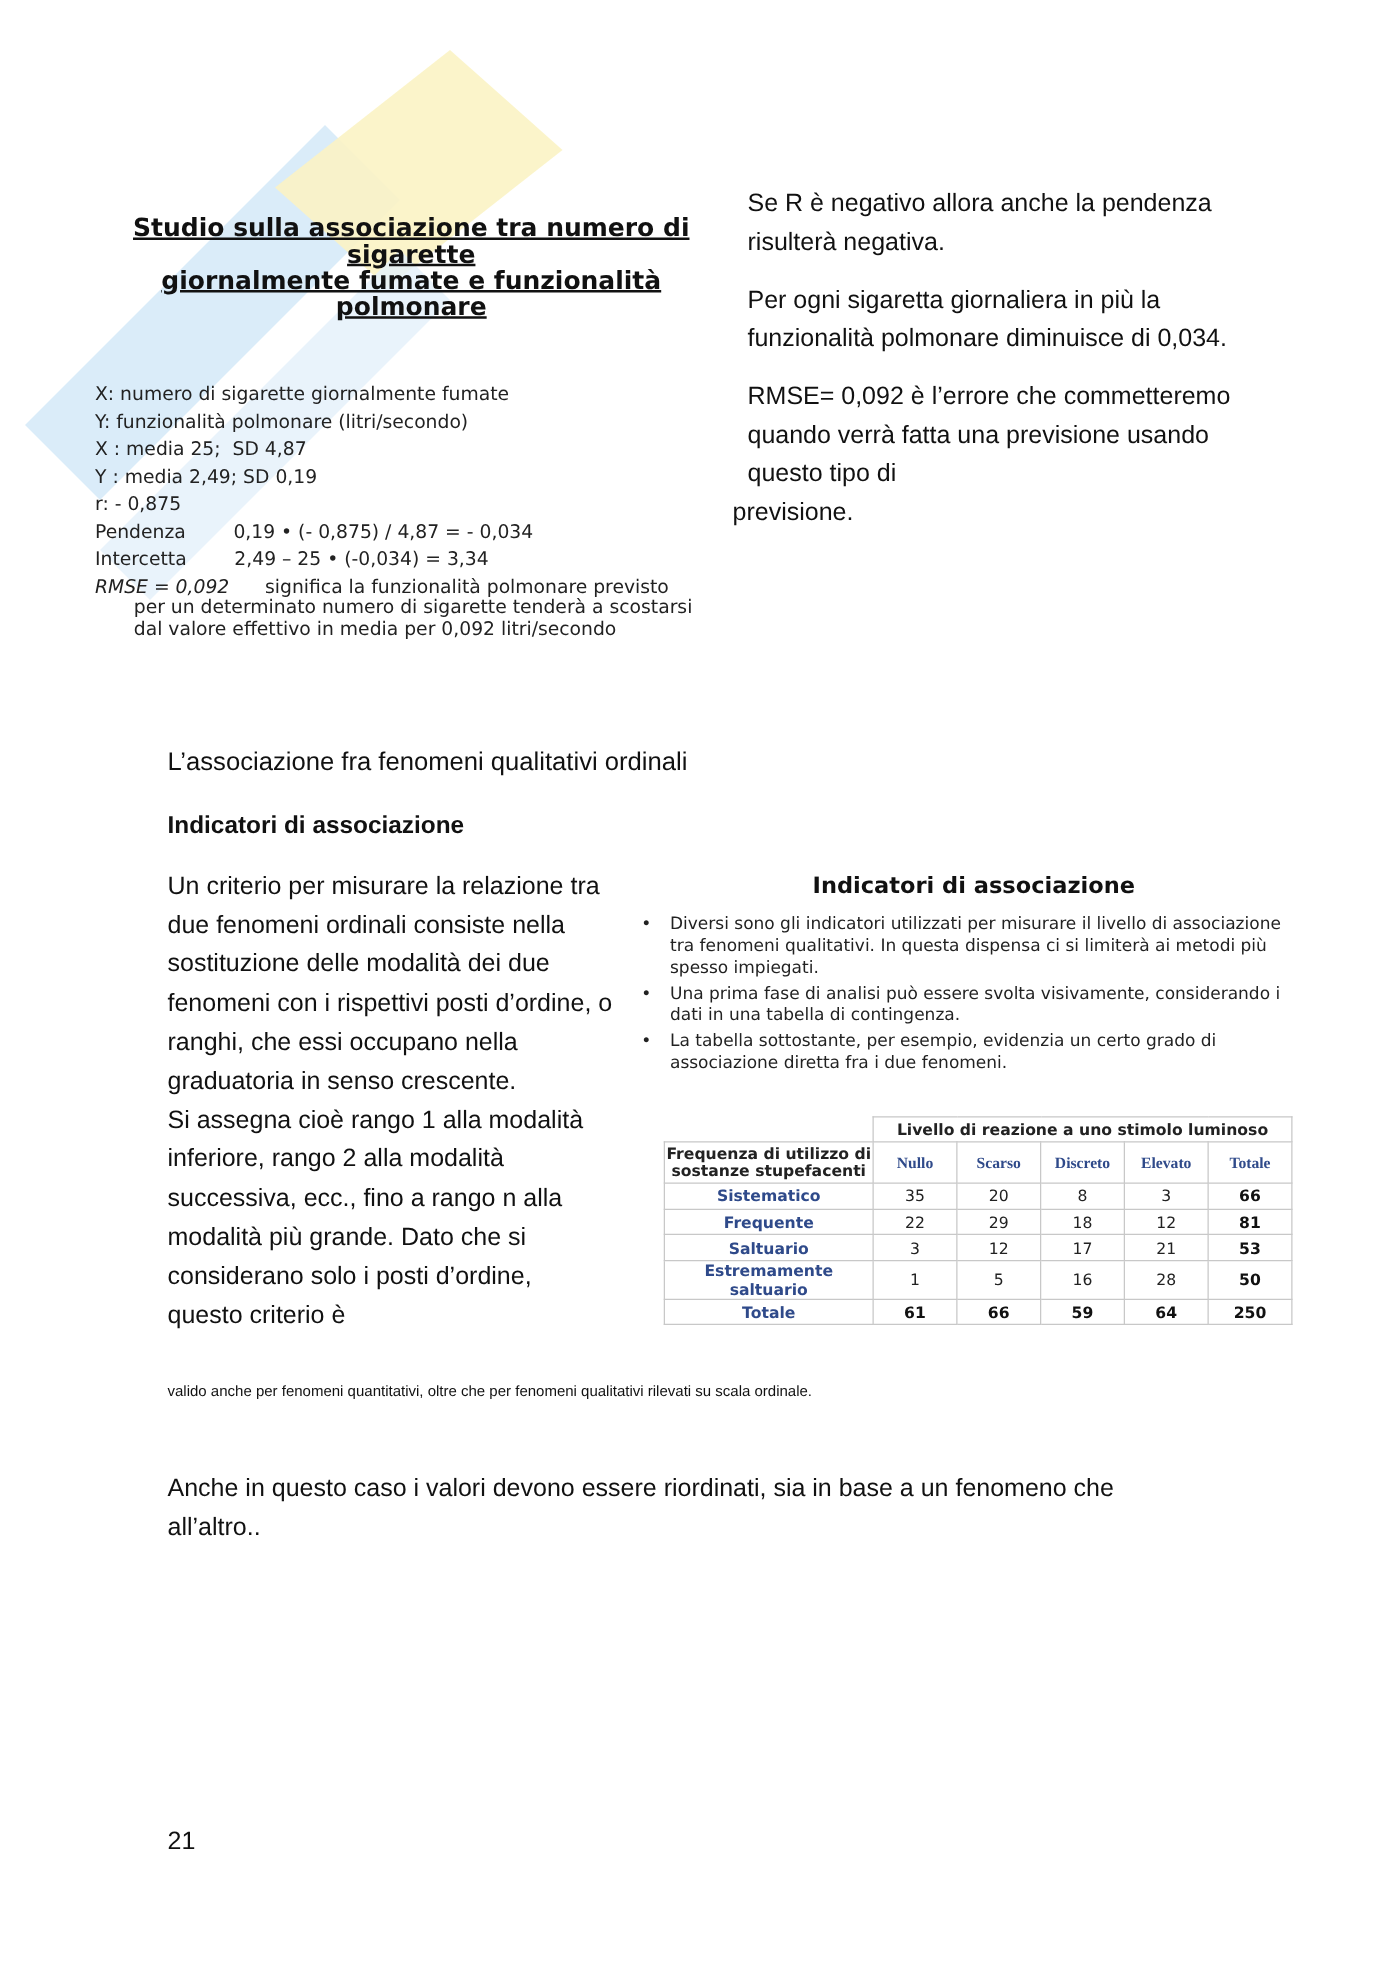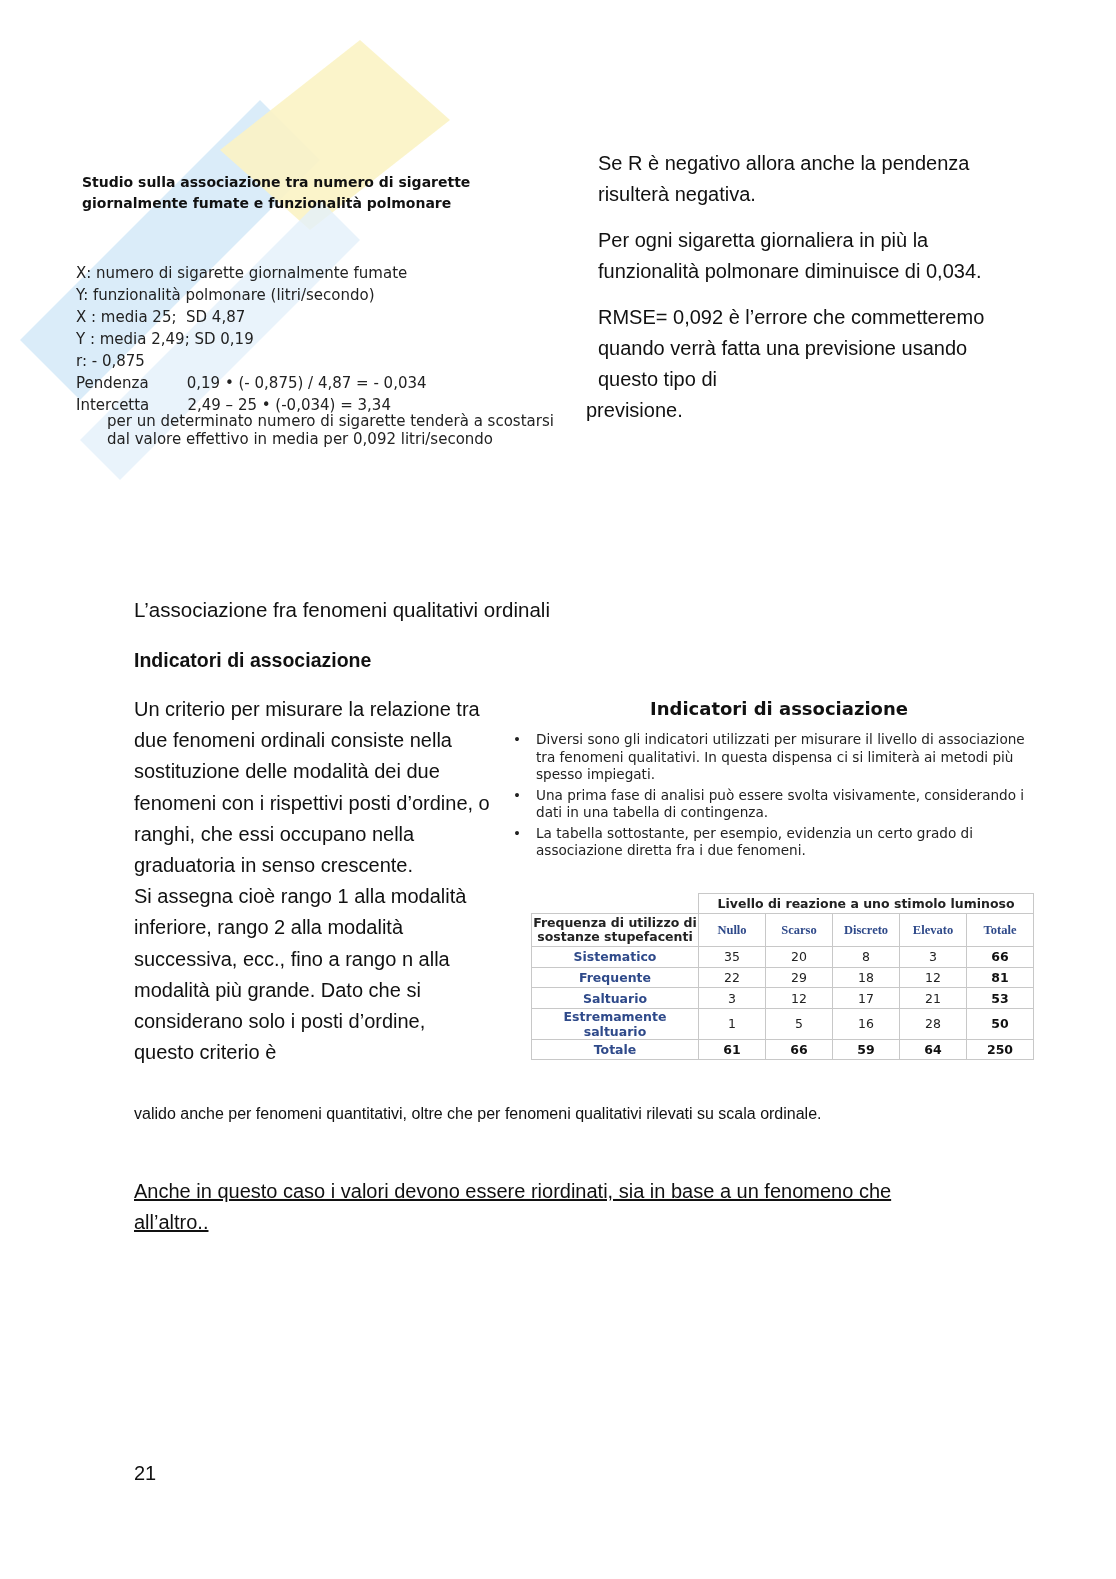--- a/index.html
+++ b/index.html
@@ -3,39 +3,39 @@
   <meta charset="utf-8">
   <style>
     html, body { margin: 0; padding: 0; background: #ffffff; }
     body { width: 1116px; height: 1579px; position: relative; overflow: hidden; font-family: "Liberation Sans", sans-serif; color: #111; }
 
     
     .watermark { position: absolute; left: 20px; top: 40px; width: 480px; height: 480px; pointer-events: none; }
 
     
     .slide1 { position: absolute; left: 76px; top: 172px; width: 500px; font-family: "DejaVu Sans", sans-serif; }
-    .slide1-title { text-align: left; font-weight: bold; font-size: 14px; line-height: 21px; color: #111; margin-left: 6px; }
+    .slide1-title { text-align: center; font-weight: bold; font-size: 20px; line-height: 21px; color: #111; margin-left: 6px; text-decoration: underline; }
     .slide1-list { margin-top: 48px; font-size: 15px; color: #222; }
     .slide1-list .line { line-height: 22px; white-space: pre; }
     .slide1-list .rmse { line-height: 22px; white-space: normal; }
     .slide1-list .rmse-label { font-style: italic; }
     .slide1-list .indent { padding-left: 31px; line-height: 17.5px; margin-top: -3px; }
 
     
     .notes { position: absolute; left: 598px; top: 148px; width: 400px; font-size: 20px; line-height: 31px; color: #111; }
     .notes p { margin: 0 0 15px 0; }
     .notes .outdent { margin-left: -12px; }
 
     
     .section-title { position: absolute; left: 134px; top: 598px; font-size: 20.5px; font-weight: normal; color: #111; }
     .section-sub { position: absolute; left: 134px; top: 649px; font-size: 19.5px; font-weight: bold; color: #111; }
 
     .body-left { position: absolute; left: 134px; top: 694px; width: 370px; font-size: 20px; line-height: 31.2px; color: #111; }
-    .body-full { position: absolute; left: 134px; top: 1098px; width: 840px; font-size: 16px; line-height: 31.2px; color: #111; }
-    .body-full2 { position: absolute; left: 134px; top: 1176px; width: 840px; font-size: 20px; line-height: 31.2px; color: #111; text-decoration: underline; }
+    .body-full { position: absolute; left: 134px; top: 1098px; width: 840px; font-size: 12px; line-height: 31.2px; color: #111; }
+    .body-full2 { position: absolute; left: 134px; top: 1176px; width: 840px; font-size: 20px; line-height: 31.2px; color: #111; }
 
     
     .slide2 { position: absolute; left: 508px; top: 698px; width: 530px; font-family: "DejaVu Sans", sans-serif; }
     .slide2-title { text-align: center; font-weight: bold; font-size: 18px; color: #111; margin-left: 12px; }
     .slide2-bullets { margin: 12px 0 0 0; padding: 0; list-style: none; font-size: 13.6px; line-height: 17.5px; color: #222; }
     .slide2-bullets li { position: relative; padding-left: 28px; margin-bottom: 3px; }
     .slide2-bullets .bullet { position: absolute; left: 5px; top: 0; }
 
     .cont-table { position: absolute; left: 531px; top: 893px; border-collapse: collapse; font-family: "DejaVu Sans", sans-serif; font-size: 12.5px; }
     .cont-table td { border: 1.5px solid #c8c8c8; text-align: center; padding: 0; height: 19.6px; color: #222; }
@@ -64,20 +64,24 @@
     <div>giornalmente fumate e funzionalità polmonare</div>
   </div>
   <div class="slide1-list">
     <div class="line">X: numero di sigarette giornalmente fumate</div>
     <div class="line">Y: funzionalità polmonare (litri/secondo)</div>
     <div class="line">X : media 25;  SD 4,87</div>
     <div class="line">Y : media 2,49; SD 0,19</div>
     <div class="line">r: - 0,875</div>
     <div class="line">Pendenza        0,19 • (- 0,875) / 4,87 = - 0,034</div>
     <div class="line">Intercetta        2,49 – 25 • (-0,034) = 3,34</div>
+    <div class="rmse">
+      <span class="rmse-label">RMSE = 0,092</span>
+      &nbsp;&nbsp;&nbsp;&nbsp;&nbsp;<span>significa la funzionalità polmonare previsto</span>
+    </div>
     <div class="indent">per un determinato numero di sigarette tenderà a scostarsi dal valore effettivo in media per  0,092 litri/secondo</div>
   </div>
 </div>
 
 <div class="notes">
   <p>Se R è negativo allora anche la pendenza risulterà negativa.</p>
   <p>Per ogni sigaretta giornaliera in più la funzionalità polmonare diminuisce di 0,034.</p>
   <div>
     <span>RMSE= 0,092 è l’errore che commetteremo quando verrà fatta una previsione usando questo tipo di</span>
     <div class="outdent">previsione.</div>

